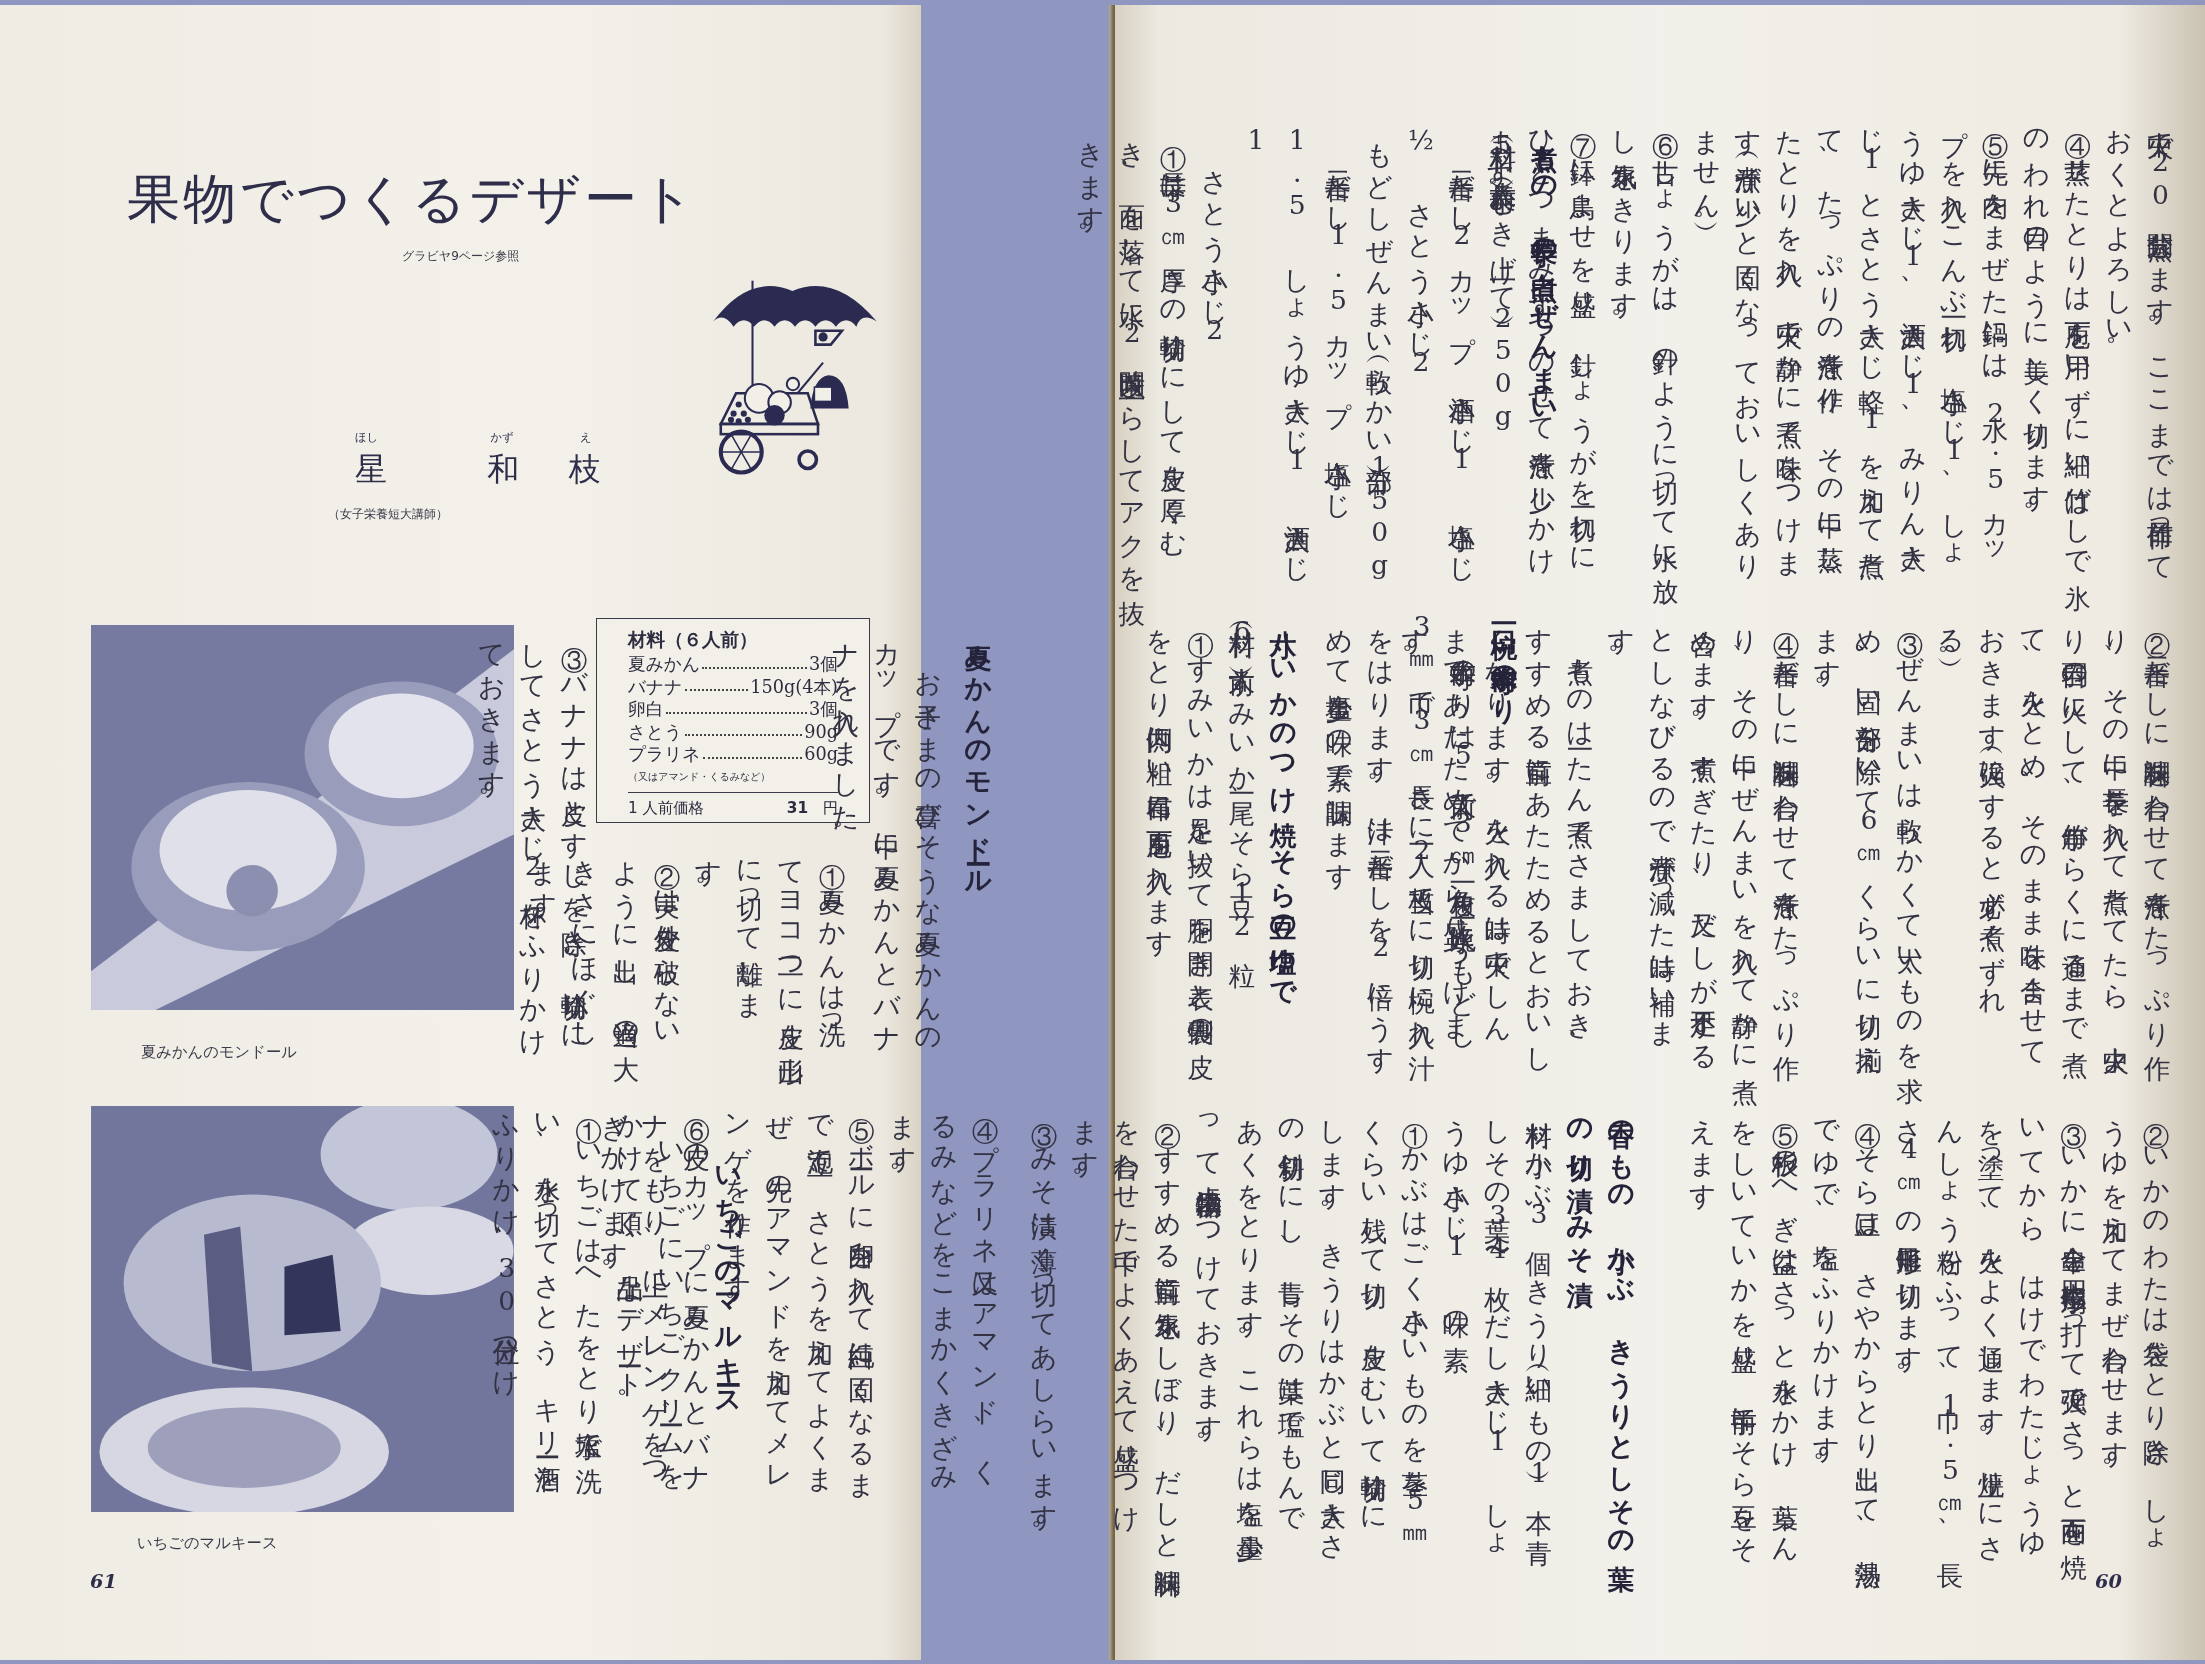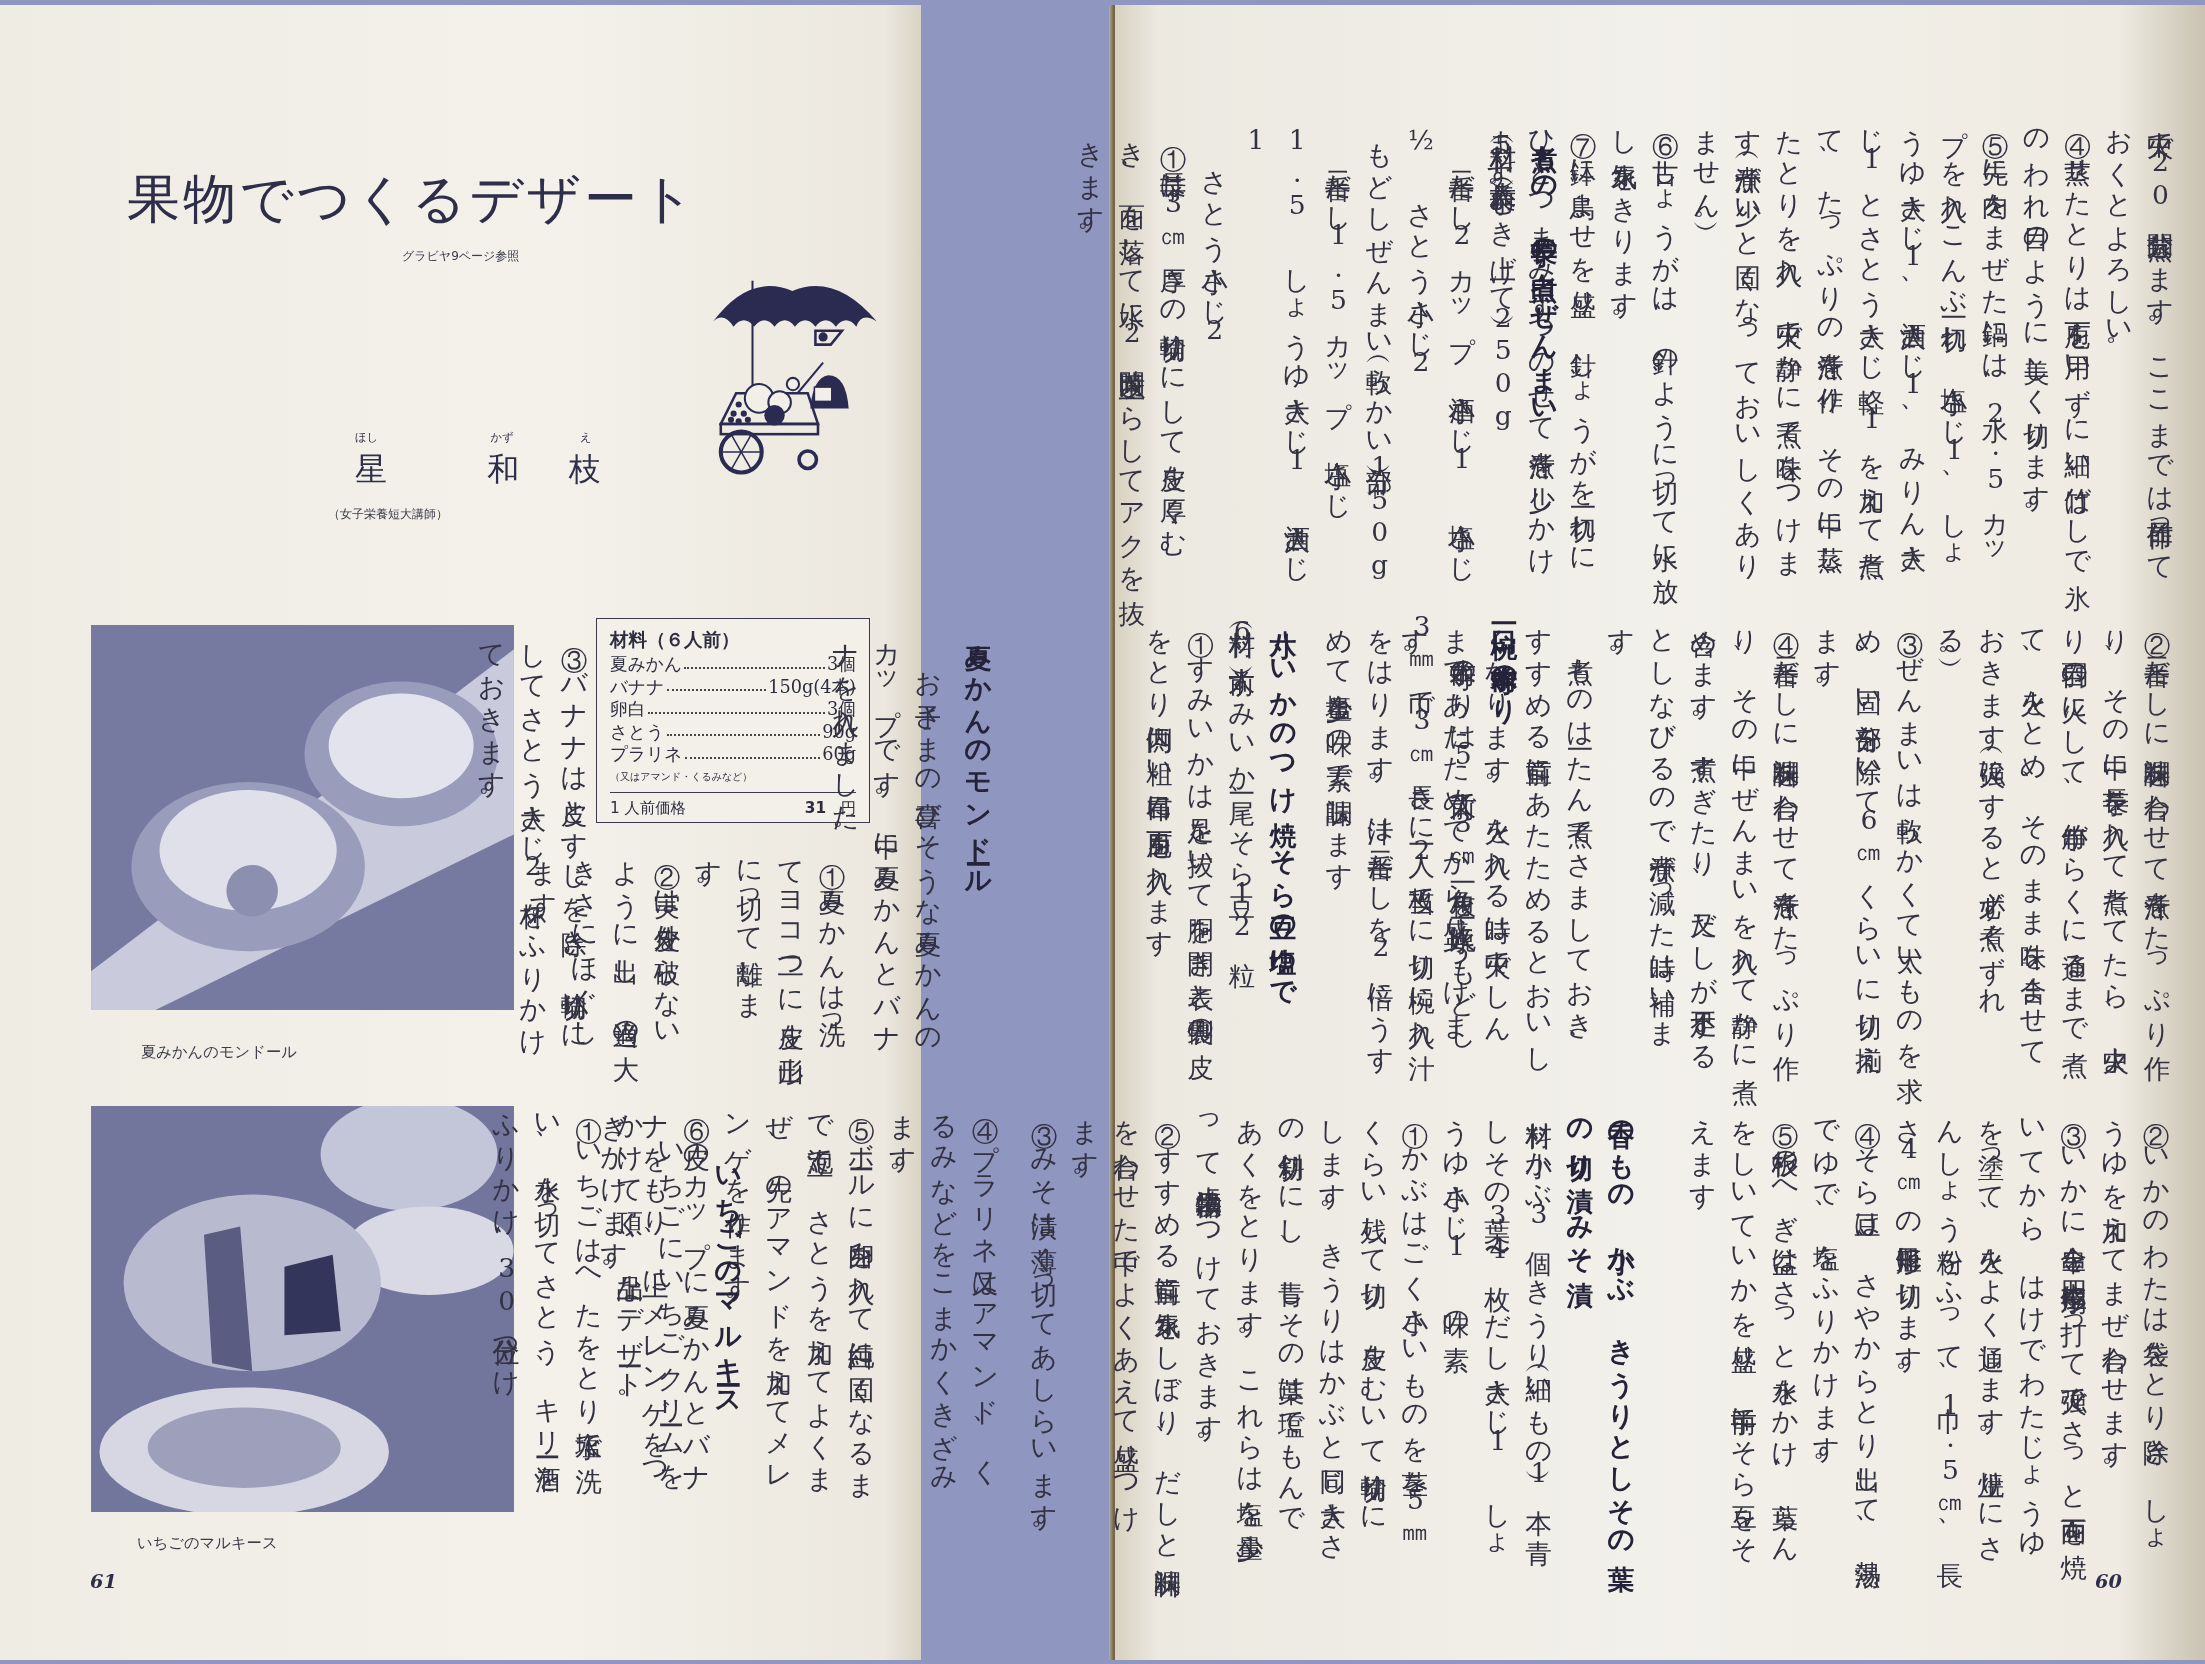--- a/index.html
+++ b/index.html
@@ -12,21 +12,21 @@
   .vcol p{margin:0;}
   .vcol .h{font-family:"DejaVu Sans",sans-serif;font-weight:bold;color:#24233a;}
   .title{position:absolute;left:127px;top:159px;font-size:53px;letter-spacing:3.2px;color:#2e2d4a;font-family:"DejaVu Serif",serif;}
   .gravure{position:absolute;left:402px;top:243px;font-size:12px;color:#3a3a4a;font-family:"DejaVu Sans",sans-serif;}
   .author{position:absolute;left:315px;top:443px;font-size:32px;color:#2e2d4a;margin-left:40px;}
   .author .ruby{position:absolute;top:-17.7px;font-size:11.3px;}
   .affil{position:absolute;left:328px;top:501px;font-size:12px;color:#3a3a4a;font-family:"DejaVu Sans",sans-serif;}
   .photo{position:absolute;background:#7d80a4;overflow:hidden;}
   .caption{position:absolute;font-size:15.3px;color:#3a3a4a;font-family:"DejaVu Sans",sans-serif;}
   .pgnum{position:absolute;font-size:19.3px;font-style:italic;font-weight:bold;color:#2e2d4a;font-family:"DejaVu Serif",serif;}
-  .ibox{position:absolute;left:596px;top:613px;width:274px;height:205px;border:1.6px solid #3a3a4a;padding:8px 13px;box-sizing:border-box;font-size:17.7px;color:#2e2d40;background:#f2f0e9;}
+  .ibox{position:absolute;left:596px;top:613px;width:274px;height:205px;border:1.6px solid #3a3a4a;padding:8px 31px;box-sizing:border-box;font-size:17.7px;color:#2e2d40;background:#f2f0e9;}
   .ibox .bh{font-family:"DejaVu Sans",sans-serif;font-weight:bold;font-size:18.5px;margin-bottom:1.6px;}
   .ibox .row{display:flex;line-height:22.5px;}
   .ibox .row .n{white-space:nowrap;}
   .ibox .row .d{flex:1;border-bottom:2.4px dotted #444;margin:0 2.4px 7.2px;}
   .ibox .row .v{white-space:nowrap;}
   .ibox .note{font-size:10px;line-height:21px;}
   .ibox .price{border-top:1.6px solid #3a3a4a;margin-top:5px;padding-top:4.8px;display:flex;justify-content:space-between;font-family:"DejaVu Sans",sans-serif;font-size:15.3px;}
 </style>
 </head>
 <body>

